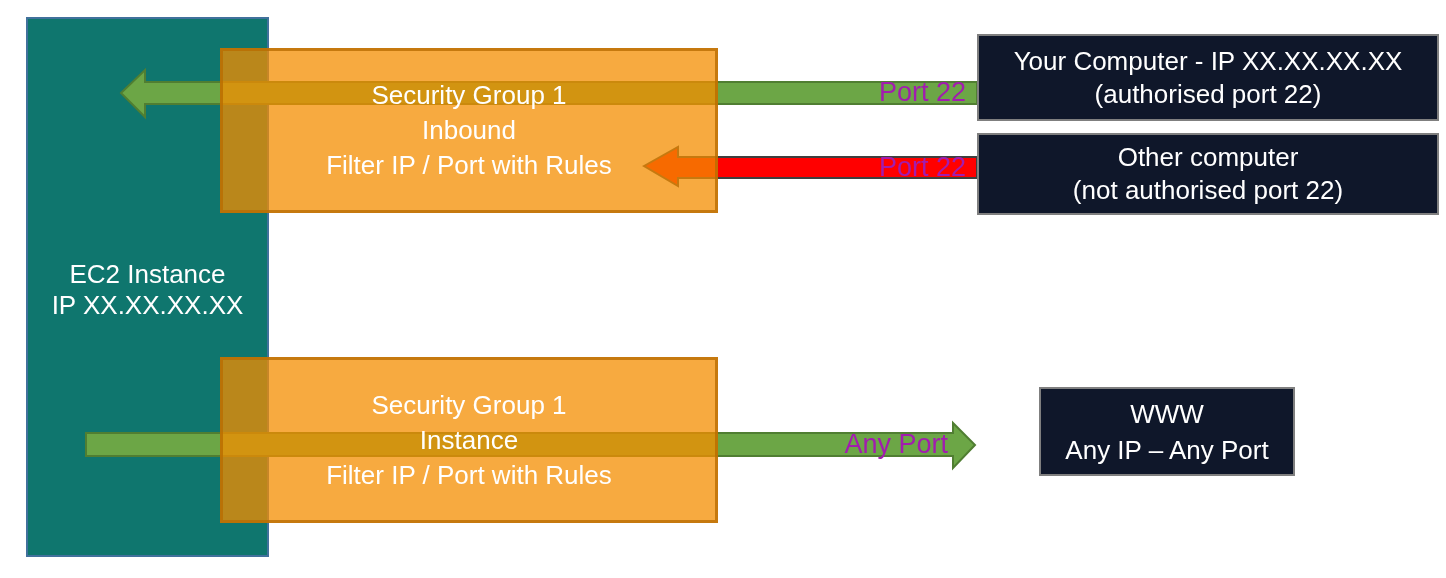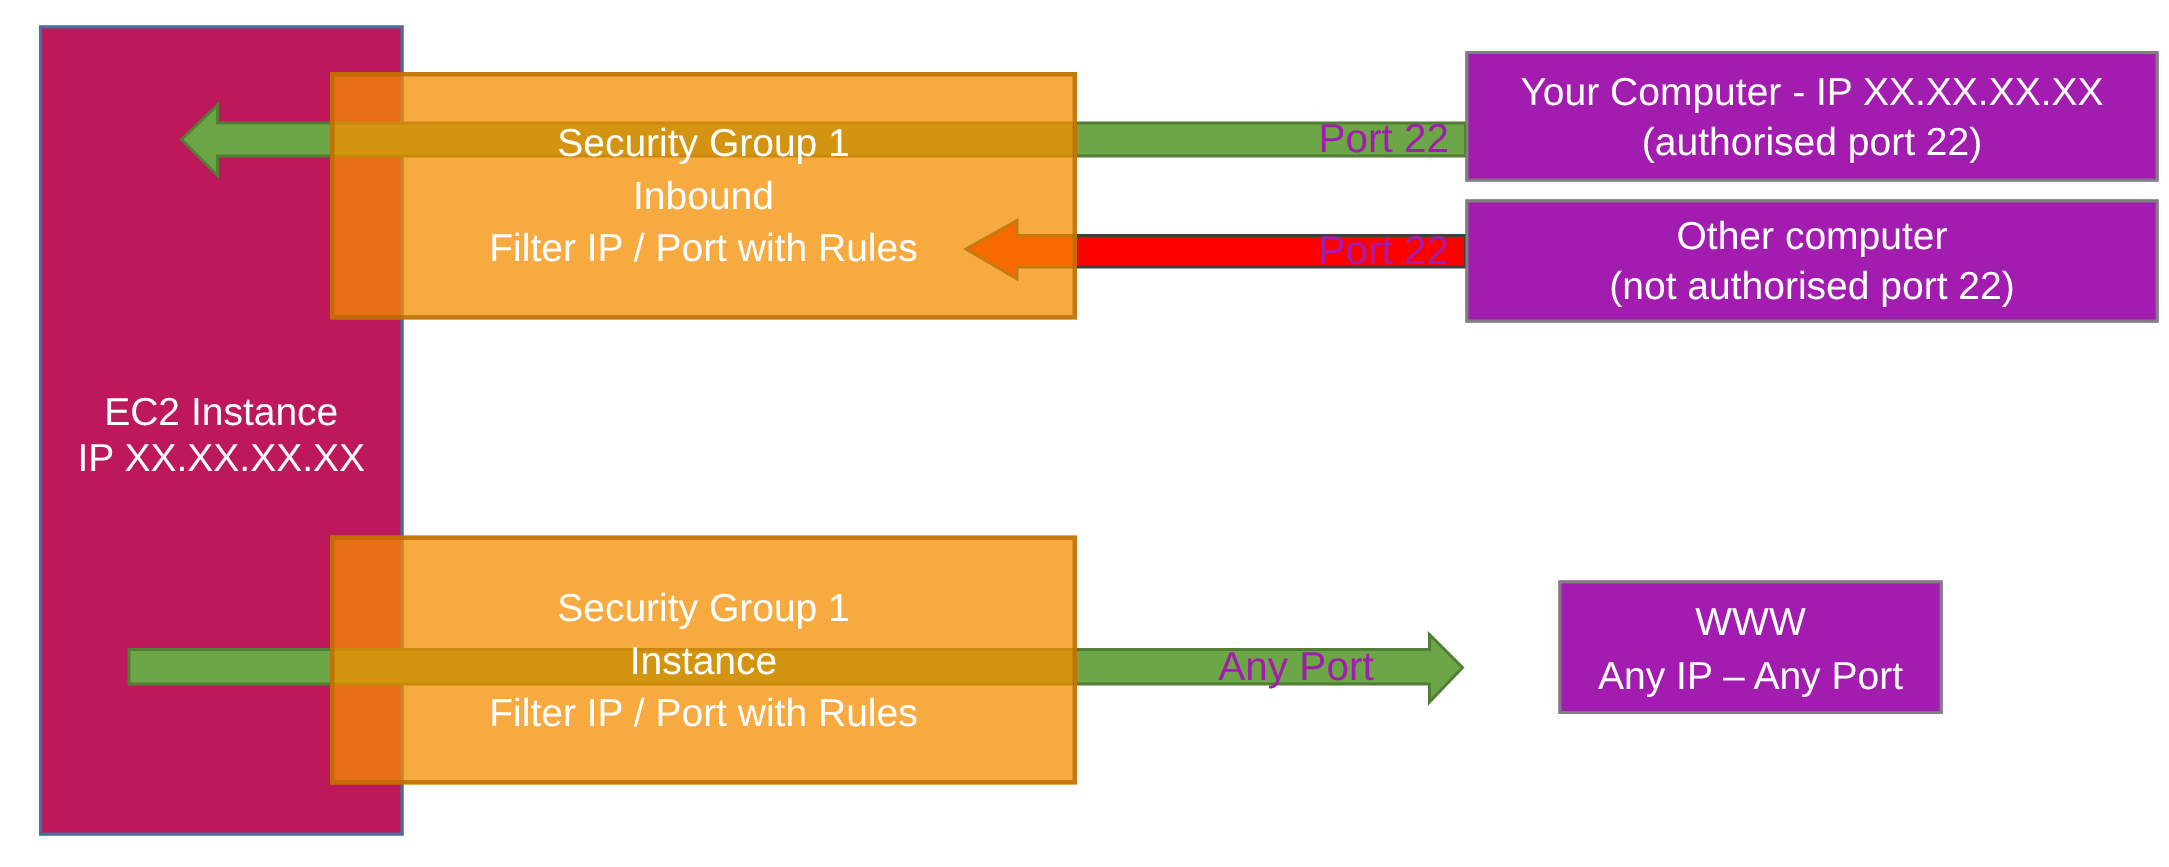--- a/index.html
+++ b/index.html
@@ -9,59 +9,59 @@
     height: 578px;
     background: #ffffff;
     font-family: "Liberation Sans", sans-serif;
     overflow: hidden;
   }
   .box { position: absolute; box-sizing: border-box; color: #ffffff; text-align: center; }
   .box .line { width: 100%; }
 
   .ec2-box {
     left: 26px; top: 17px; width: 243px; height: 540px;
-    background: #be185d;
+    background: #0f766e;
     border: 2px solid #41719C;
   }
   .ec2-text {
     position: absolute; left: 0; top: 240px; width: 100%;
     font-size: 26px; line-height: 31px; text-align: center;
   }
 
   .sg-box {
     background: rgba(244, 142, 0, 0.75);
     border: 3px solid rgba(185, 108, 0, 0.78);
     display: flex; flex-direction: column; justify-content: center; align-items: center;
     font-size: 26px; line-height: 35px;
   }
   .sg-inbound  { left: 220px; top: 48px;  width: 498px; height: 165px; }
   .sg-outbound { left: 220px; top: 357px; width: 498px; height: 166px; }
 
   .endpoint-box {
-    background: #a21caf;
+    background: #0f172a;
     border: 2px solid #7F7F7F;
     display: flex; flex-direction: column; justify-content: center; align-items: center;
     font-size: 26px; line-height: 33px;
   }
   .ep-your    { left: 977px; top: 34px;  width: 462px; height: 87px; }
   .ep-other   { left: 977px; top: 133px; width: 462px; height: 82px; }
   .ep-www     { left: 1039px; top: 387px; width: 256px; height: 89px; line-height: 36px; }
 
   svg.arrows { position: absolute; left: 0; top: 0; }
   .green-arrow { fill: #6CA646; stroke: #507E32; stroke-width: 2; }
   .red-arrow   { fill: #FF0000; stroke: #3F3F3F; stroke-width: 2; }
 
   .bar-label {
     position: absolute; color: #a21caf;
     font-size: 27px; line-height: 30px; text-align: right;
     white-space: nowrap;
   }
   .lbl-port22-in  { left: 800px; top: 77px;  width: 166px; }
   .lbl-port22-red { left: 800px; top: 152px; width: 166px; }
-  .lbl-anyport    { left: 780px; top: 429px; width: 168px; text-align: center; }
+  .lbl-anyport    { left: 780px; top: 429px; width: 168px; }
 </style>
 </head>
 <body>
 
 <div class="canvas">
 
   <div class="box ec2-box">
     <div class="ec2-text">
       <div class="line">EC2 Instance</div>
       <div class="line">IP XX.XX.XX.XX</div>

